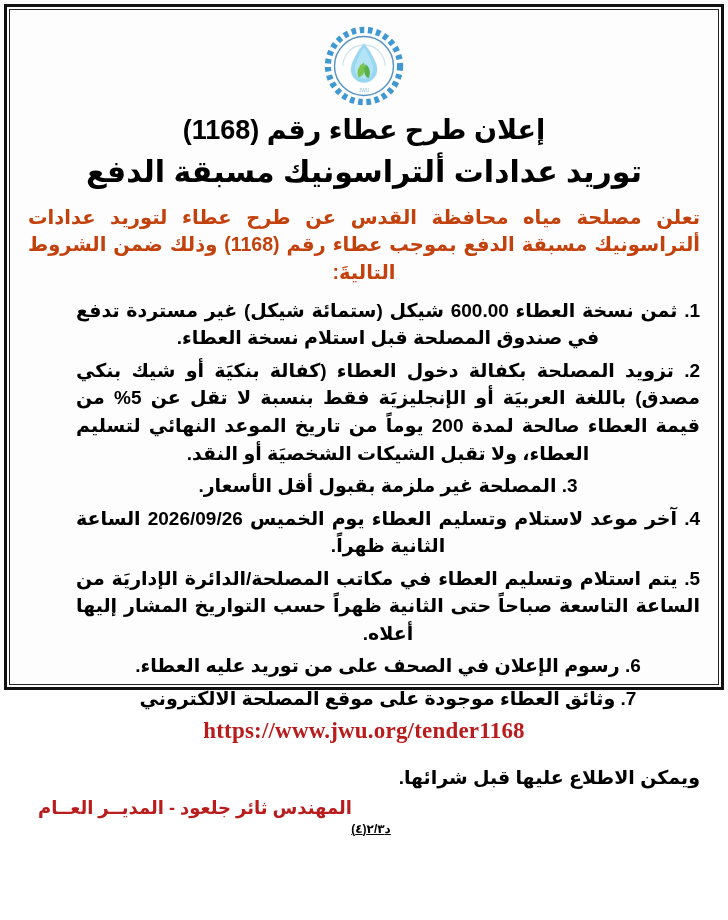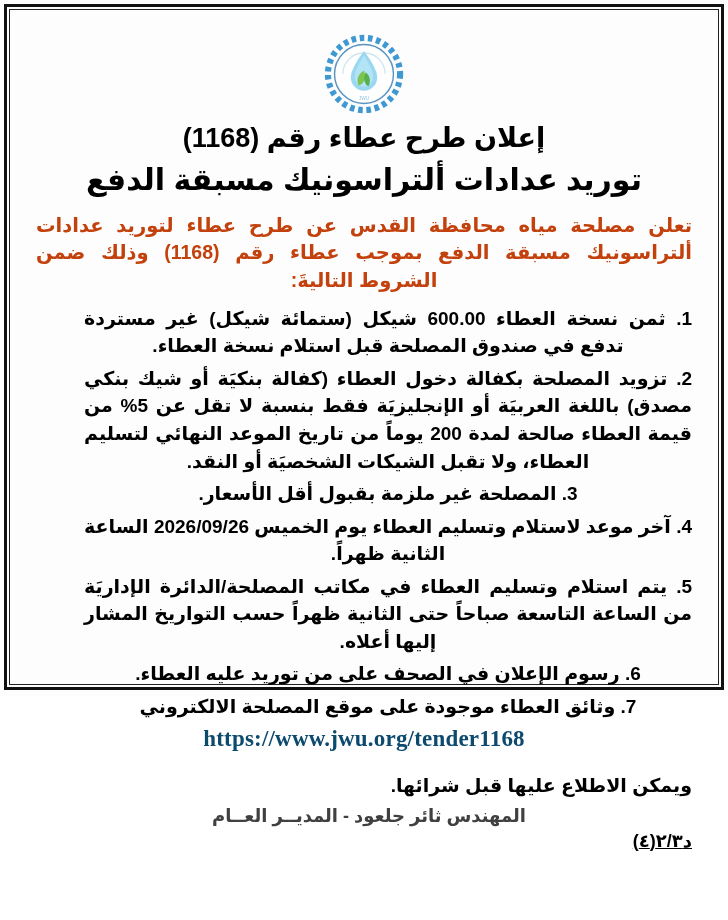--- a/index.html
+++ b/index.html
@@ -14,21 +14,21 @@
     color: #0a0a0a;
     overflow: hidden;
   }
 
   .page {
     position: relative;
     width: 728px;
     height: 696px;
     box-sizing: border-box;
     background: #fdfdfd;
-    padding: 14px;
+    padding: 6px;
   }
 
   
   .frame-outer {
     position: absolute;
     left: 4px;
     top: 4px;
     right: 4px;
     bottom: 6px;
     border: 3px solid #111;
@@ -129,47 +129,47 @@
     text-align: left;
     text-align-last: center;
   }
 
   .url-line {
     text-align: center;
     font-family: "Liberation Serif", "DejaVu Serif", serif;
     font-size: 23px;
     font-weight: bold;
     direction: ltr;
-    color: #0c4a6e;
+    color: #b91c1c;
     margin: 1px 0 4px 0;
     letter-spacing: 0.2px;
   }
 
   .note-line {
     text-align: right;
     font-size: 19px;
     font-weight: bold;
     color: #000;
     margin-top: 18px;
   }
 
   .spacer { flex: 1 1 auto; min-height: 2px; }
 
   .signature {
-    text-align: center;
+    text-align: left;
     font-size: 18px;
     font-weight: bold;
-    color: #404040;
+    color: #b91c1c;
     letter-spacing: 0.6px;
     margin-top: 6px;
     padding-left: 10px;
   }
   .ref-code {
-    text-align: right;
-    font-size: 18px;
+    text-align: center;
+    font-size: 12px;
     font-weight: bold;
     color: #000;
     padding-left: 14px;
     margin-top: 3px;
     text-decoration: underline;
   }
 </style>
 </head>
 <body>
 

